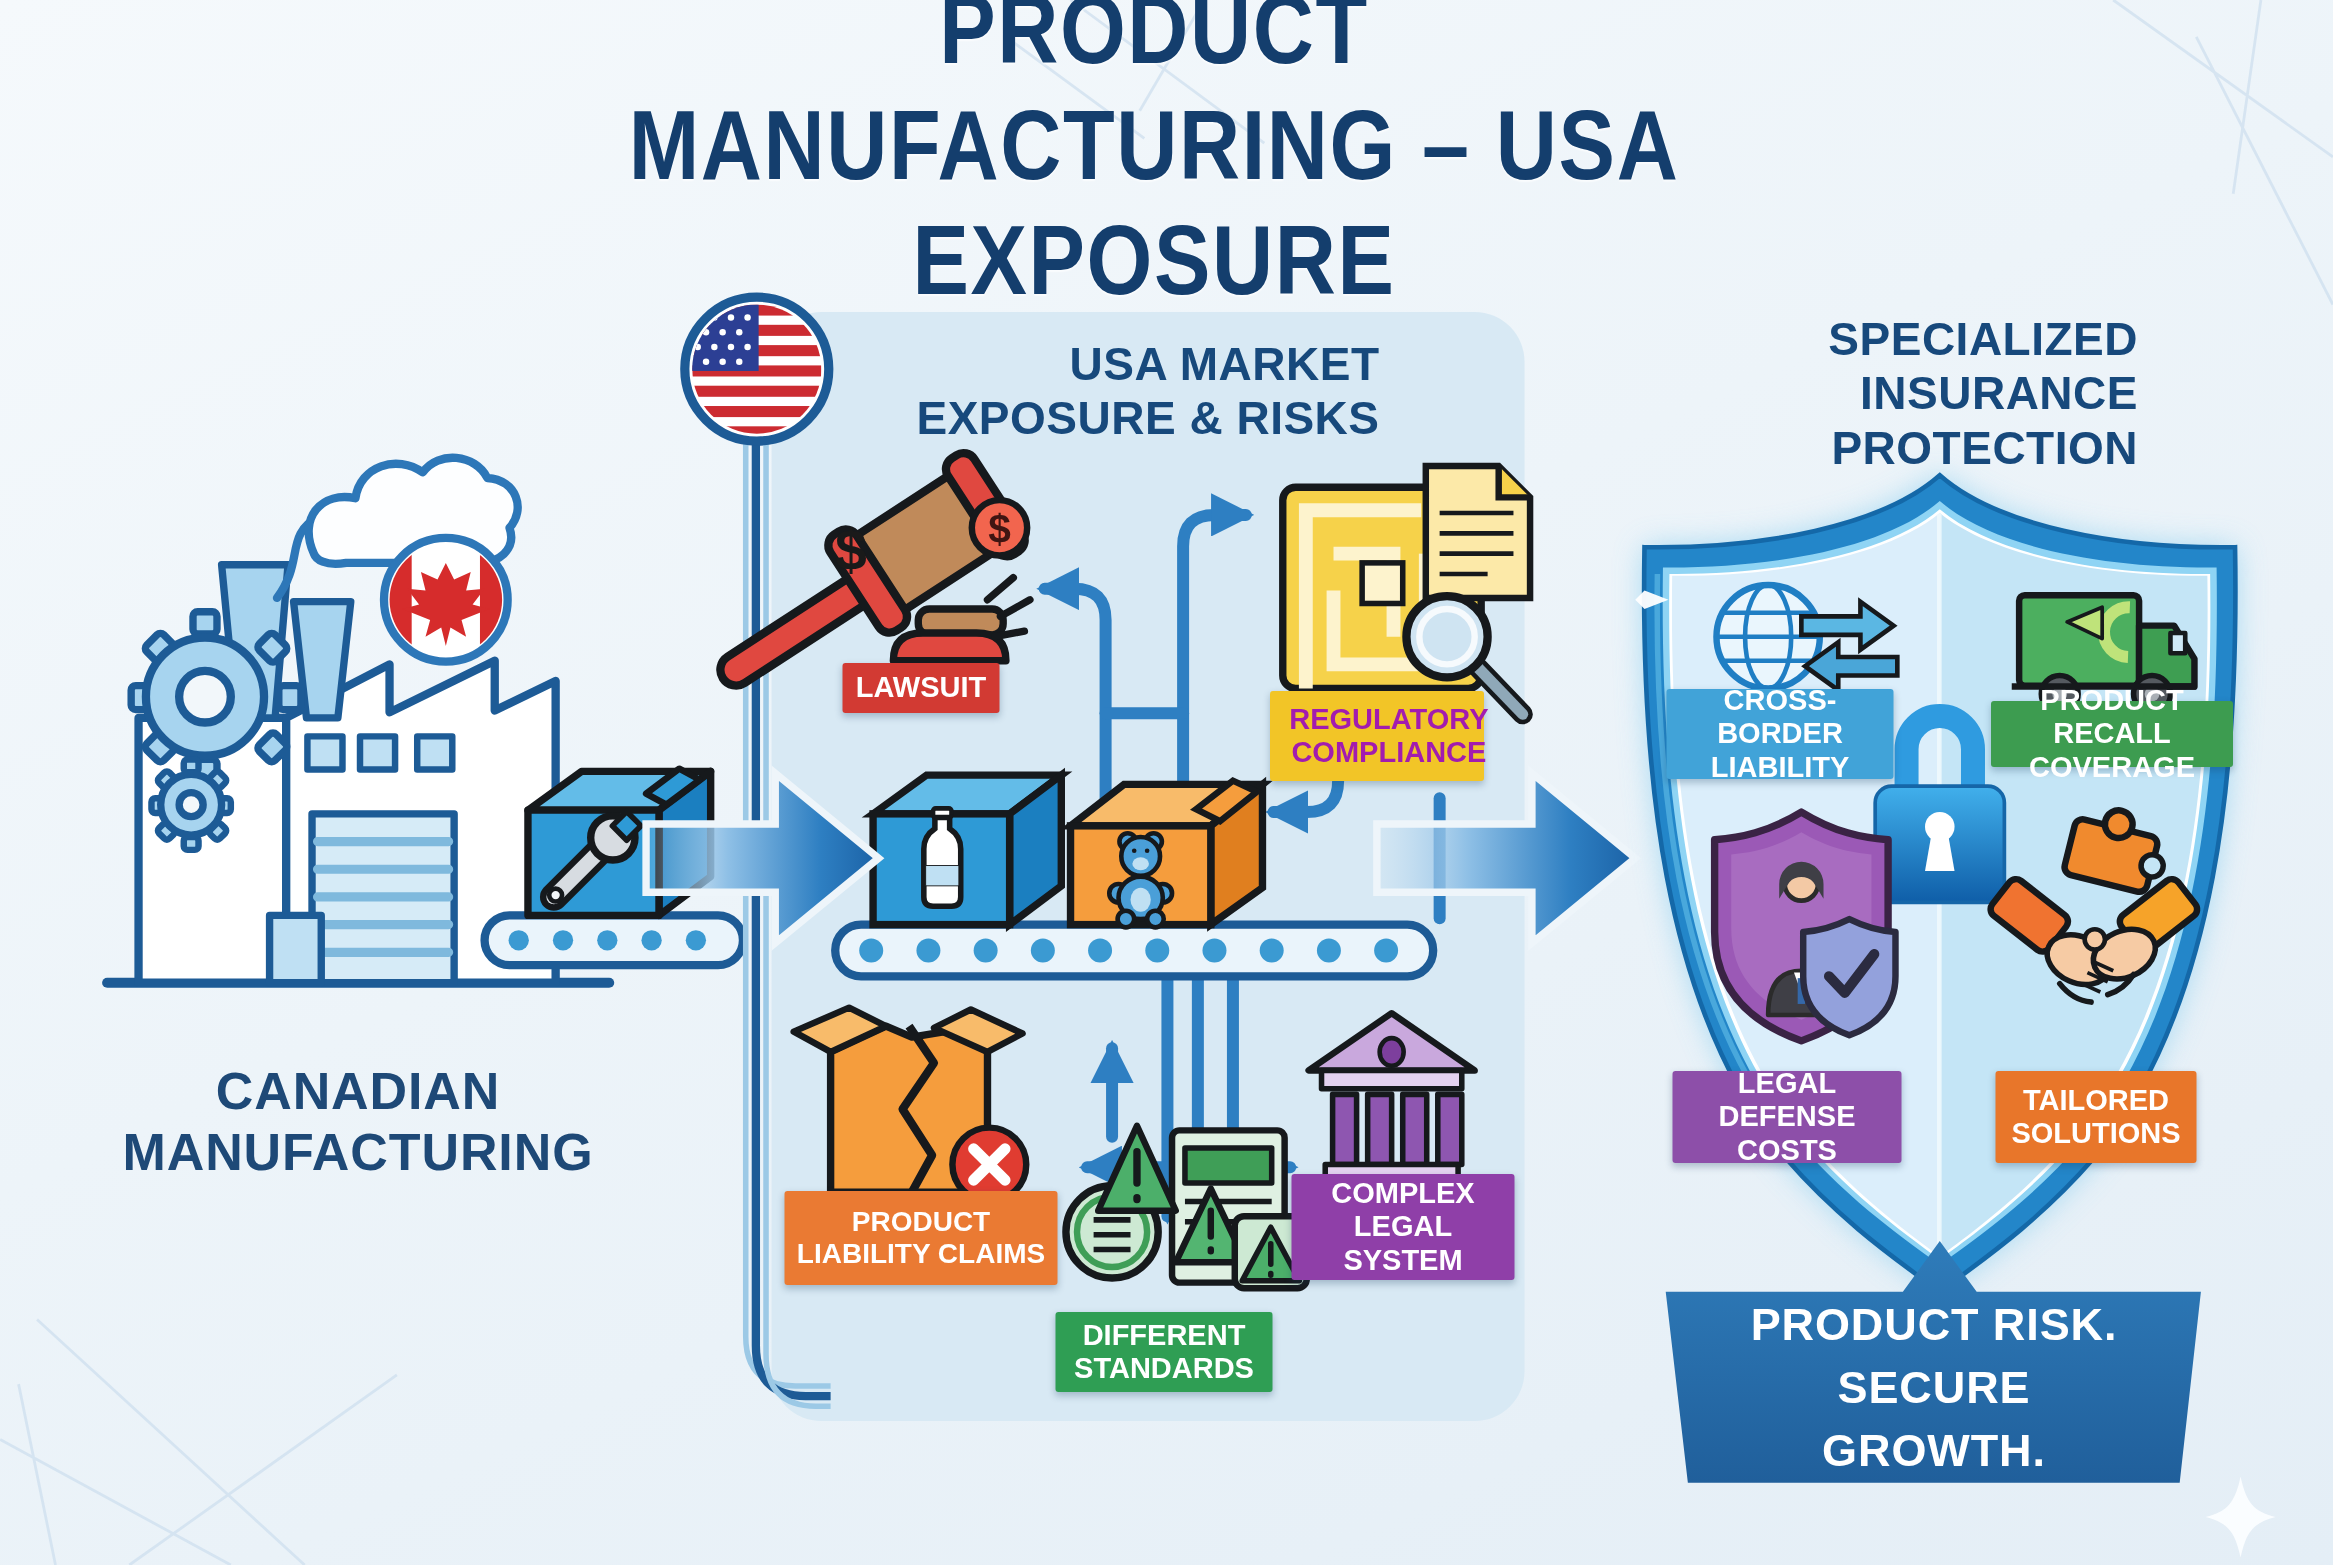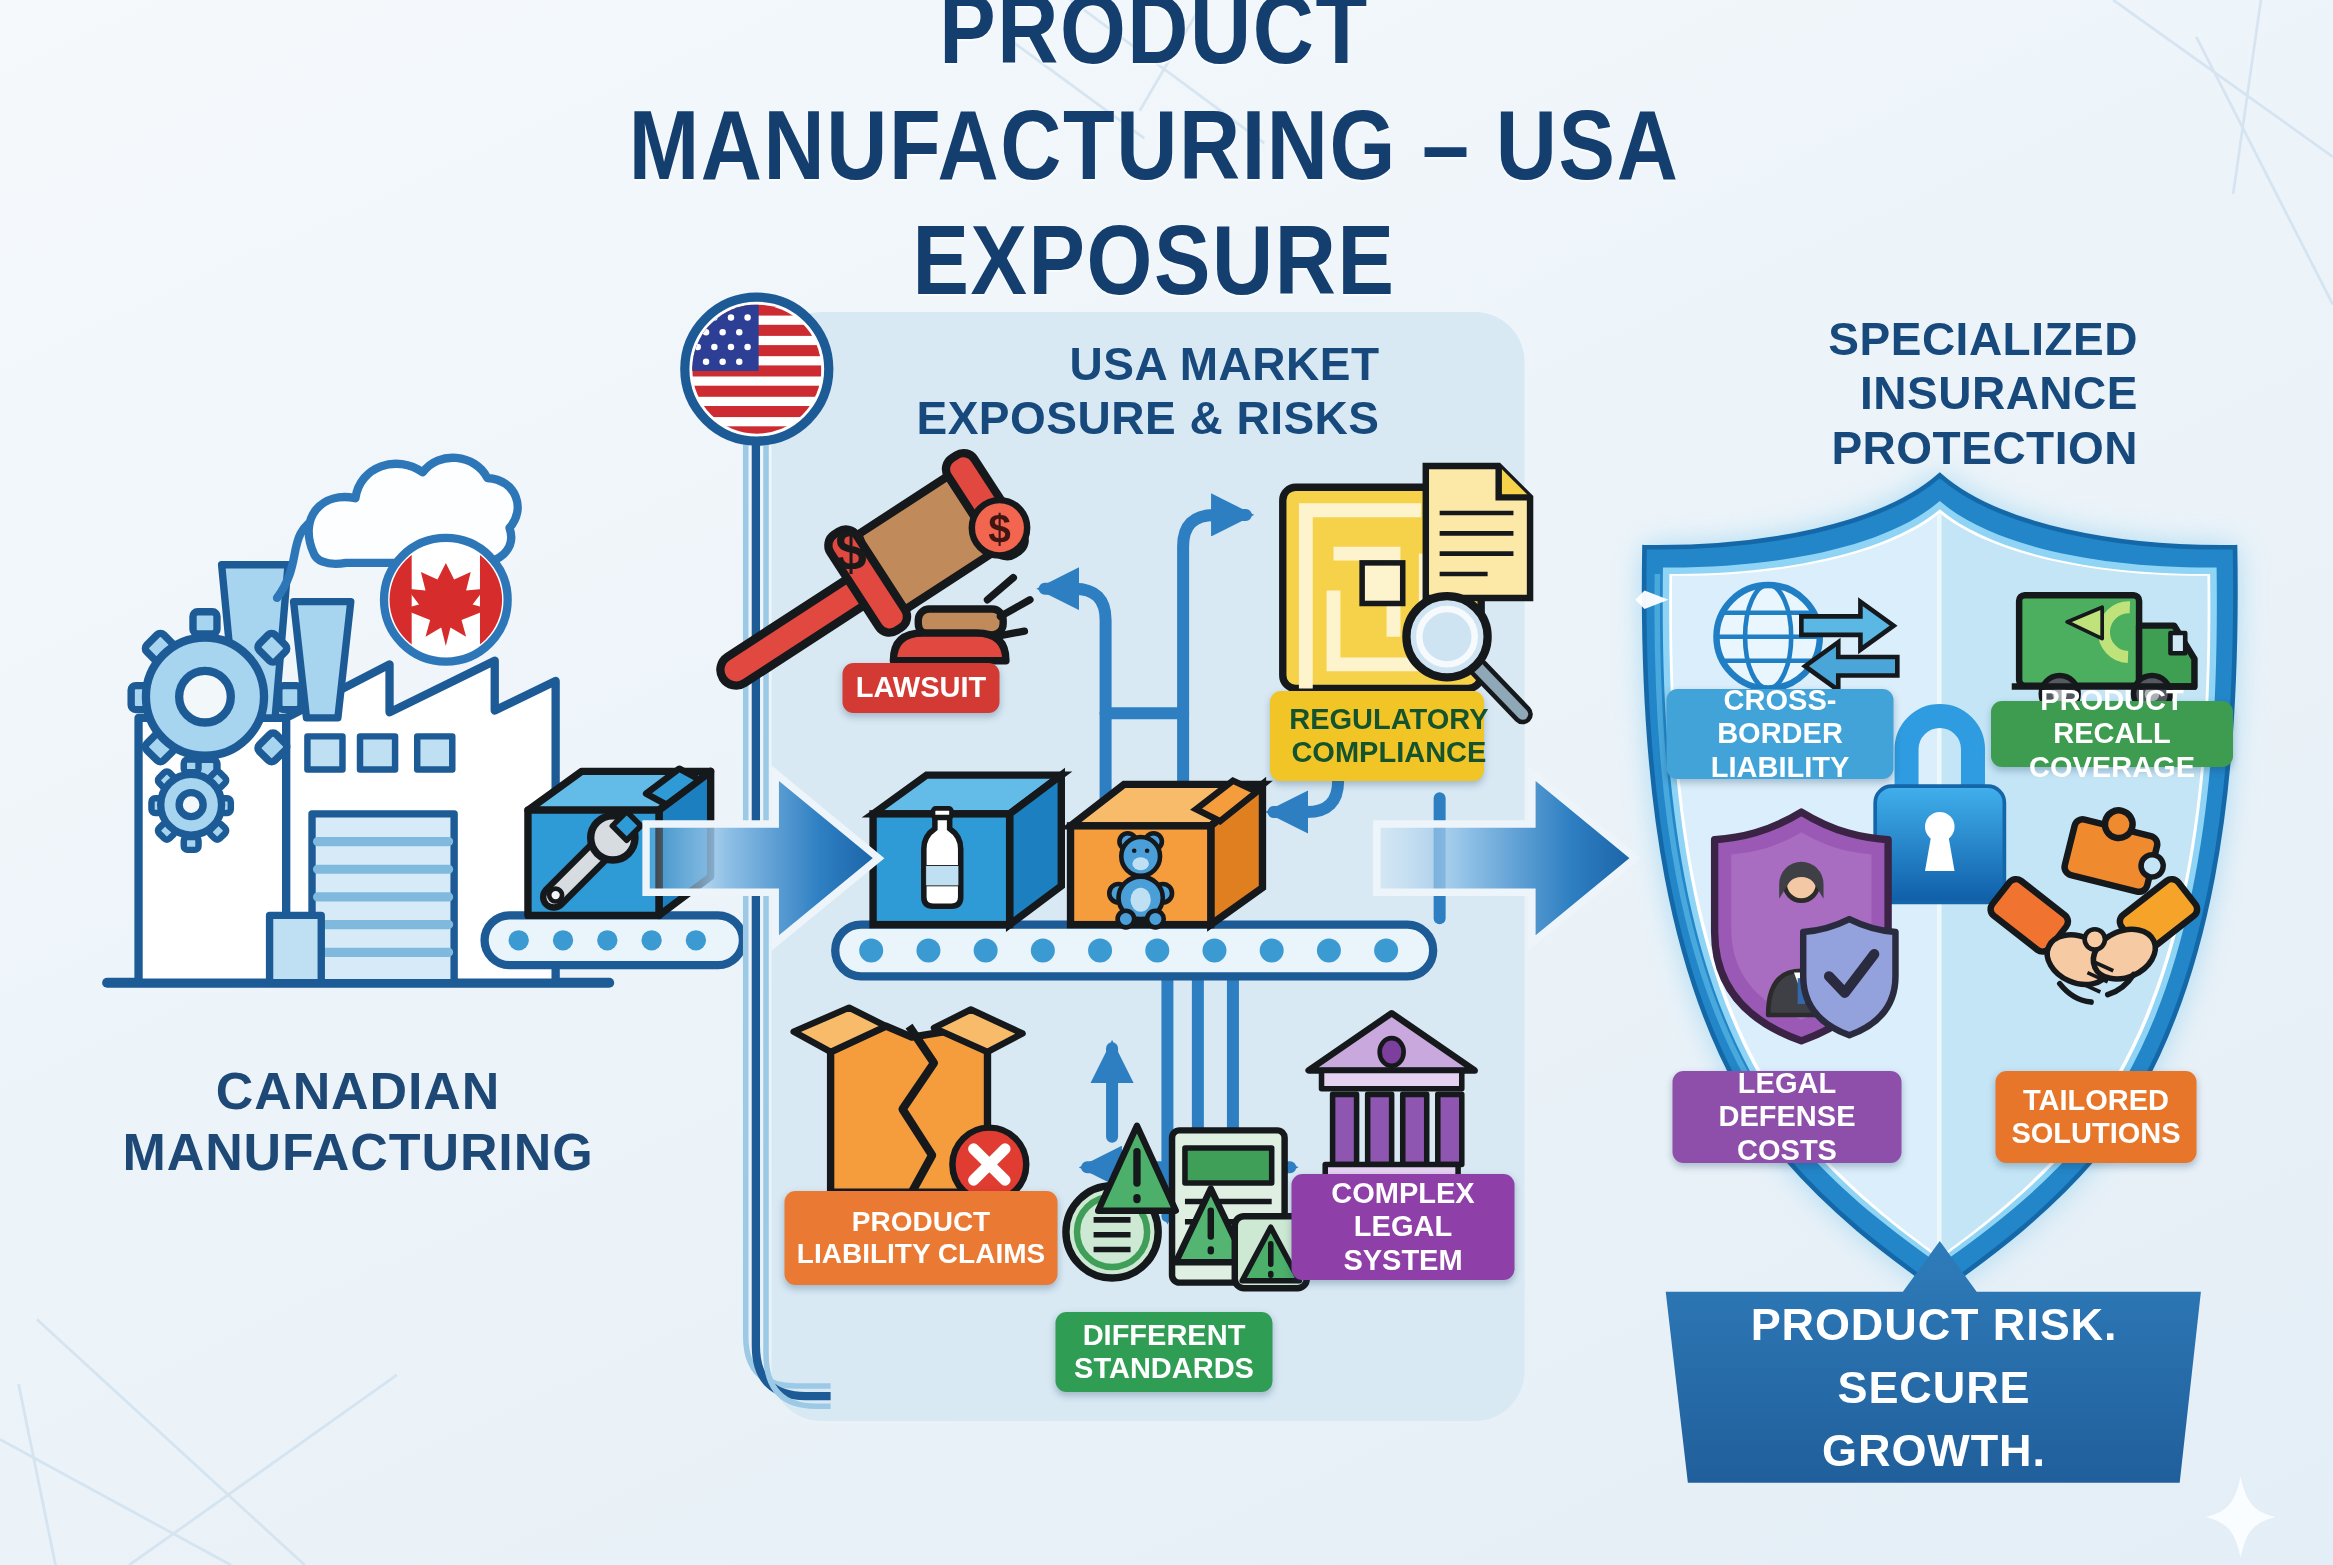--- a/index.html
+++ b/index.html
@@ -10,23 +10,23 @@
   .txt{position:absolute;transform:translate(-50%,-50%);text-align:center;
        font-weight:bold;white-space:pre-line;line-height:1.18;}
   .title{font-size:94px;letter-spacing:1.8px;color:#143e6d;
          transform:translate(-50%,-50%) scale(.9,1.04);
          text-shadow:0 1.8px 1.8px rgba(255,255,255,.7);}
   .h2{font-size:46px;color:#17497c;letter-spacing:0.5px;text-align:right;}
   .seclabel{font-size:52px;color:#1e4977;letter-spacing:0.9px;}
   .badge{position:absolute;transform:translate(-50%,-50%);display:flex;
          align-items:center;justify-content:center;text-align:center;
          font-weight:bold;color:#fff;white-space:pre-line;line-height:1.15;
-         border-radius:11px;box-shadow:0 3.7px 7.4px rgba(25,60,95,.28);
+         border-radius:3px;box-shadow:0 3.7px 7.4px rgba(25,60,95,.28);
          padding:5.5px 9.2px;box-sizing:border-box;}
-  .badge.dark{color:#14532d;padding-left:33px;}
+  .badge.dark{color:#a21caf;padding-left:33px;}
   .bannertxt{font-size:45px;color:#fff;letter-spacing:0.9px;line-height:1.4;}
   [data-bind]{white-space:pre-line;}
 </style>
 </head>
 <body>
 
 <div id="canvas">
 
 <svg width="2333" height="1565" viewBox="0 0 2528 1696">
   <defs>

